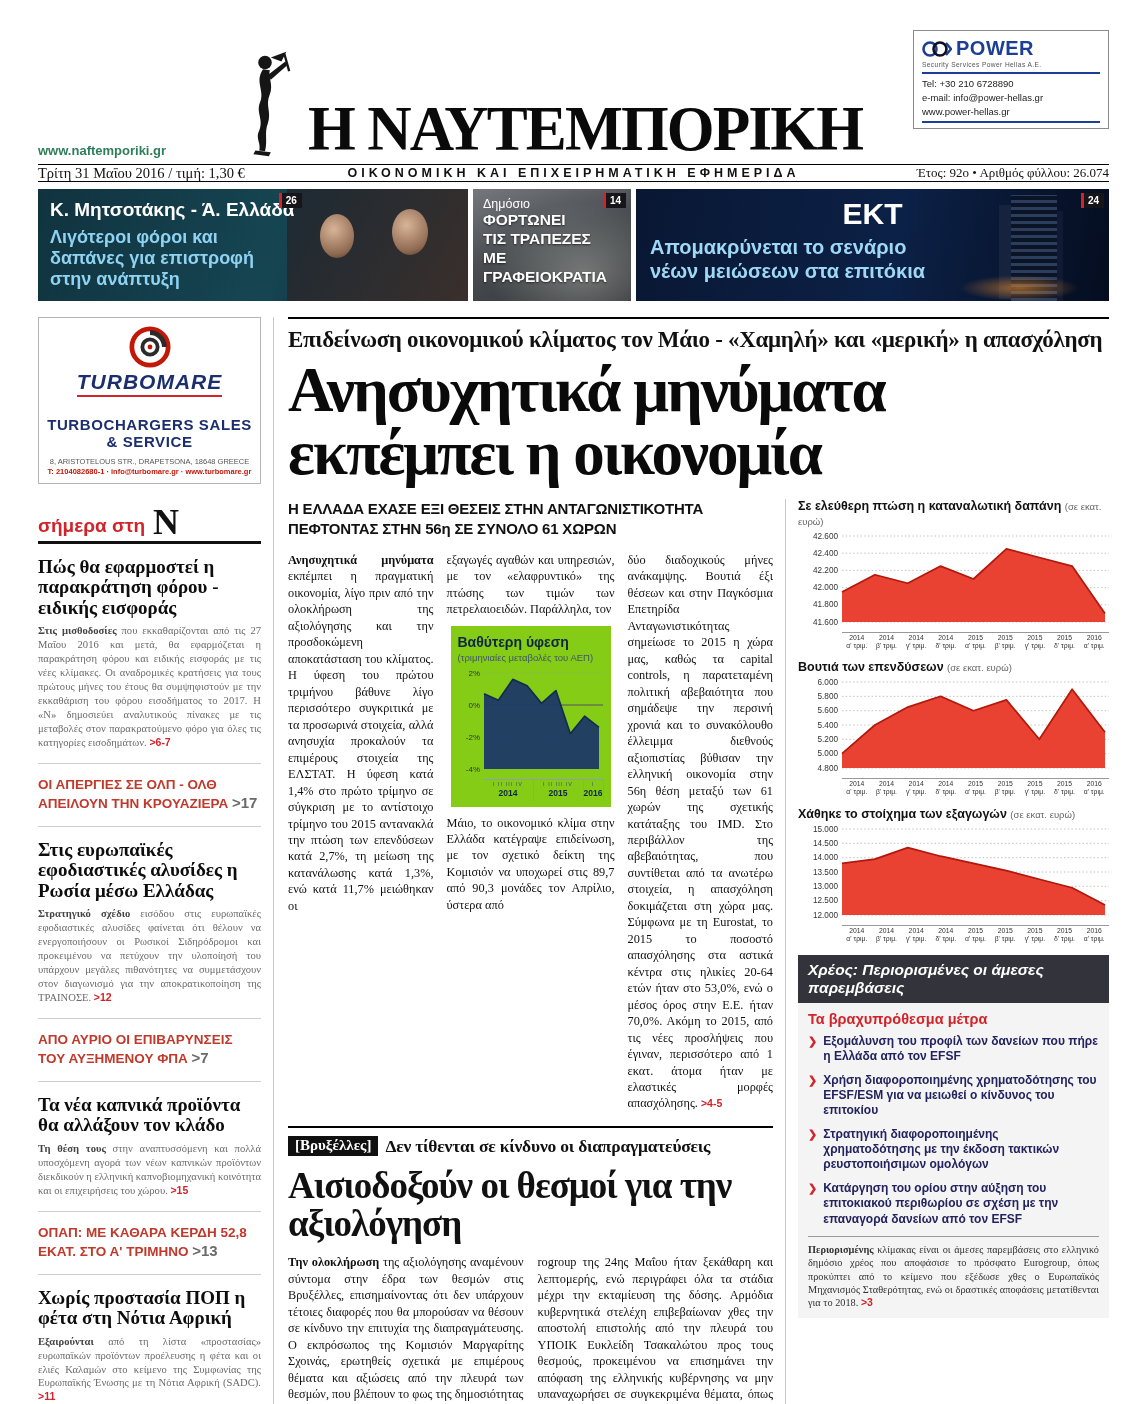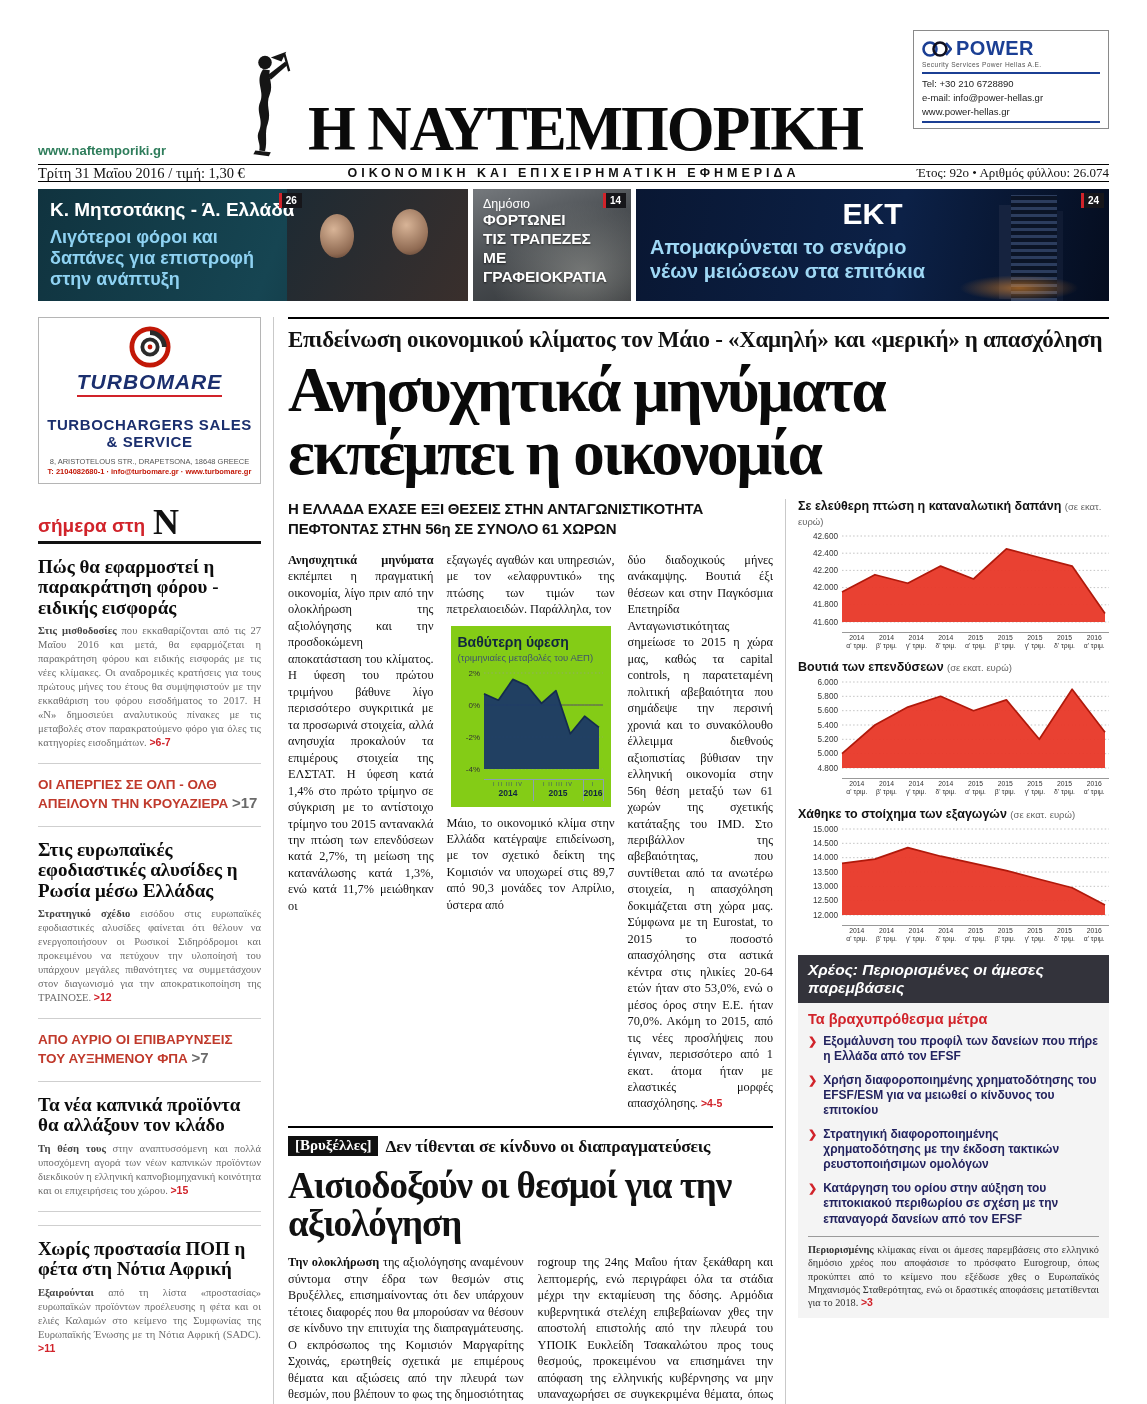--- a/index.html
+++ b/index.html
@@ -248,20 +248,24 @@
       <div class="sb-feature">
         <div class="sb-title">Τα νέα καπνικά προϊόντα θα αλλάξουν τον κλάδο</div>
         <div class="sb-body">
           <span class="sb-lead">Τη θέση τους</span>
           <span>στην αναπτυσσόμενη και πολλά υποσχόμενη αγορά των νέων καπνικών προϊόντων διεκδικούν η ελληνική καπνοβιομηχανική κοινότητα και οι επιχειρήσεις του χώρου.</span>
           <span class="ref">&gt;15</span>
         </div>
       </div>
       <hr class="sep">
 
+      <div class="sb-brief">
+        <span>ΟΠΑΠ: ΜΕ ΚΑΘΑΡΑ ΚΕΡΔΗ 52,8 ΕΚΑΤ. ΣΤΟ Α' ΤΡΙΜΗΝΟ</span>
+        <span class="bref">&gt;13</span>
+      </div>
       <hr class="sep">
 
       <div class="sb-feature">
         <div class="sb-title">Χωρίς προστασία ΠΟΠ η φέτα στη Νότια Αφρική</div>
         <div class="sb-body">
           <span class="sb-lead">Εξαιρούνται</span>
           <span>από τη λίστα «προστασίας» ευρωπαϊκών προϊόντων προέλευσης η φέτα και οι ελιές Καλαμών στο κείμενο της Συμφωνίας της Ευρωπαϊκής Ένωσης με τη Νότια Αφρική (SADC).</span>
           <span class="ref">&gt;11</span>
         </div>
       </div>

